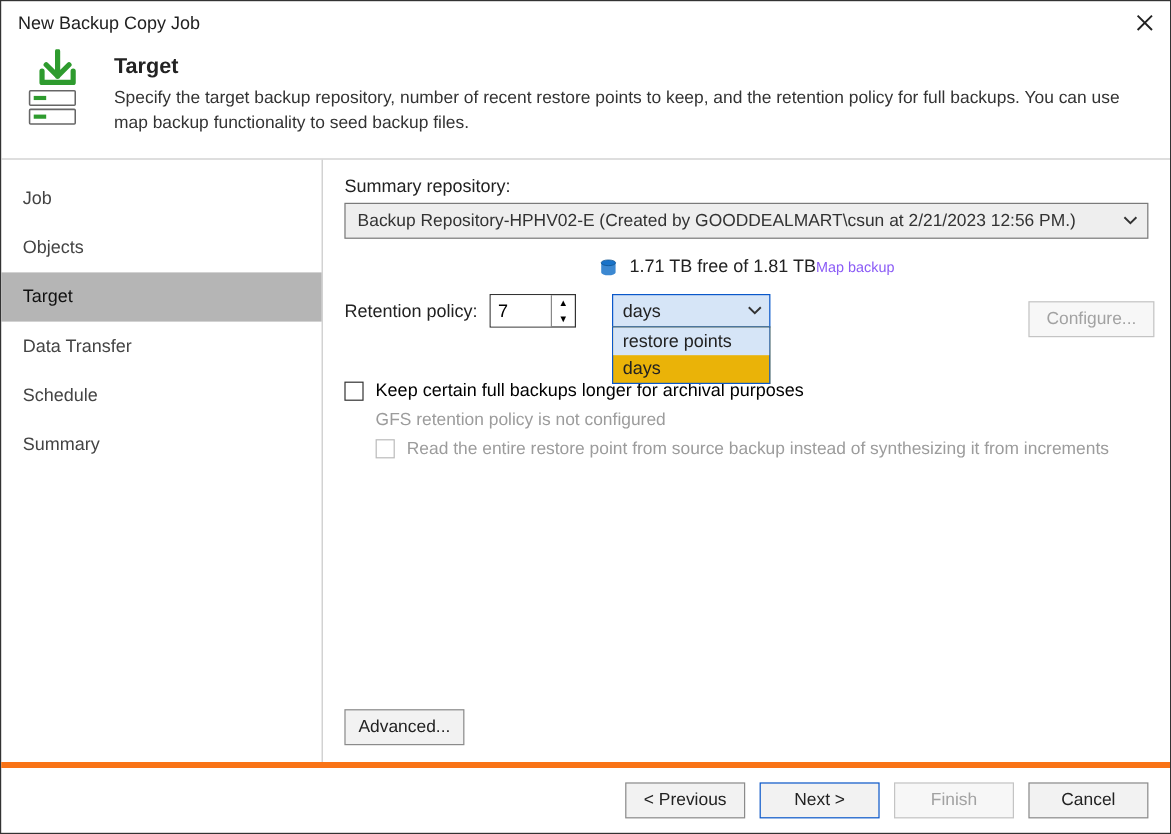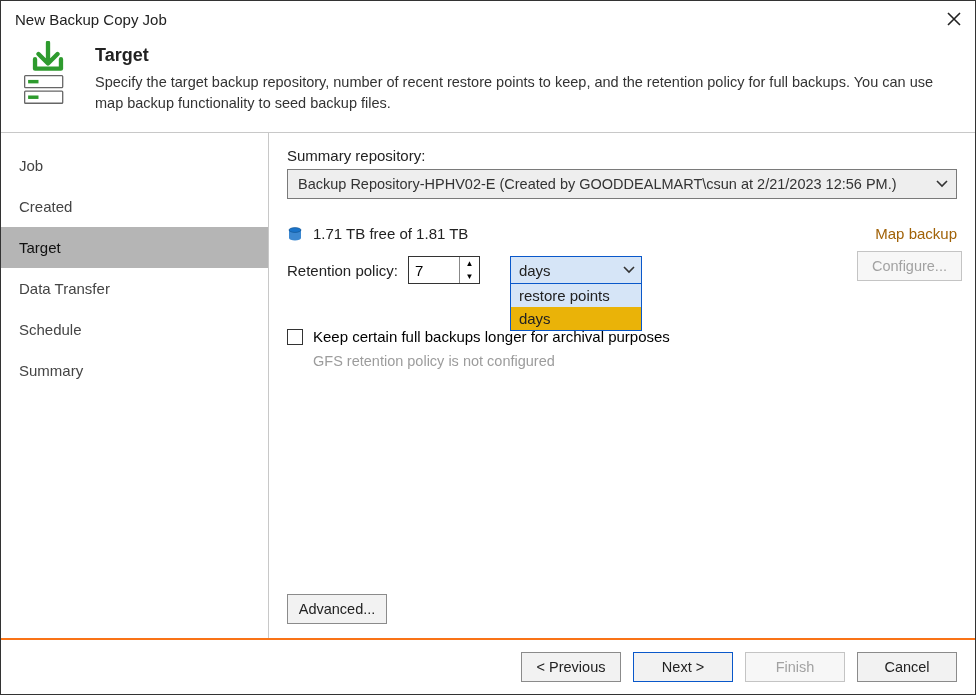--- a/index.html
+++ b/index.html
@@ -12,24 +12,24 @@
   .header-text h2 { margin: 4px 0 6px 0; font-size: 18px; font-weight: 700; color: #222; }
   .header-text p { margin: 0; font-size: 14.5px; color: #333; line-height: 1.45; }
   .body { display: flex; flex: 1; min-height: 0; }
   .sidebar { width: 268px; border-right: 1px solid #c8c8c8; padding-top: 12px; display: flex; flex-direction: column; }
   .step { padding: 12px 18px; font-size: 15px; color: #444; cursor: default; }
   .step.active { background: #b5b5b5; color: #111; }
   .content { flex: 1; position: relative; padding: 14px 18px 0 18px; display: flex; flex-direction: column; }
   .label { font-size: 15px; color: #222; margin-bottom: 5px; }
   .repo-select { position: relative; width: 100%; height: 30px; border: 1px solid #7a7a7a; background: #eeeeee; display: flex; align-items: center; padding: 0 11px 0 10px; font-size: 14.5px; color: #333; }
   .repo-select .chev { position: absolute; right: 8px; top: 50%; transform: translateY(-50%); }
-  .free-row { display: flex; align-items: center; justify-content: space-between; margin-top: 26px; }
+  .free-row { display: flex; align-items: center; justify-content: center; margin-top: 15px; }
   .free-left { display: flex; align-items: center; gap: 10px; font-size: 15px; color: #222; }
   .disk-icon { width: 16px; height: 16px; }
-  .link { color: #a16207; font-size: 15px; cursor: default; }
+  .link { color: #8b5cf6; font-size: 12px; cursor: default; }
   .retention-row { display: flex; align-items: center; gap: 10px; margin-top: 14px; position: relative; }
   .retention-row .label-inline { font-size: 15px; color: #222; }
   .spinner { width: 72px; height: 28px; border: 1px solid #333; display: flex; align-items: stretch; background: #fff; }
   .spinner input { border: none; width: 50px; padding: 0 6px; font-size: 15px; outline: none; }
   .spinner .updown { width: 20px; border-left: 1px solid #888; display: flex; flex-direction: column; }
   .spinner .updown div { flex: 1; display: flex; align-items: center; justify-content: center; font-size: 8px; cursor: default; }
   .combo-wrap { position: relative; width: 132px; }
   .combo { width: 100%; height: 28px; border: 1px solid #0a58ca; background: #d6e5f7; display: flex; align-items: center; padding: 0 22px 0 8px; font-size: 15px; color: #222; cursor: default; position: relative; }
   .combo .chev { position: absolute; right: 6px; top: 50%; transform: translateY(-50%); }
   .combo-list { position: absolute; top: 27px; left: 0; width: 132px; border: 1px solid #0a58ca; background: #eab308; z-index: 10; }
@@ -40,21 +40,21 @@
   .chk.disabled { border-color: #bbb; }
   .sub1 { margin-left: 26px; font-size: 14.5px; color: #9c9c9c; margin-top: 8px; }
   .sub2 { margin-left: 26px; font-size: 14.5px; color: #9c9c9c; margin-top: 8px; display: flex; align-items: center; gap: 10px; }
   .btn { height: 30px; border: 1px solid #8b8b8b; background: #f2f2f2; font-size: 14.5px; color: #222; padding: 0 14px; display: inline-flex; align-items: center; justify-content: center; cursor: default; }
   .btn.disabled { color: #a2a2a2; border-color: #c4c4c4; background: #f7f7f7; }
   .btn.primary { border-color: #0a58ca; }
   .adv-row { display: flex; align-items: center; gap: 16px; margin-top: auto; padding: 10px 0 14px 0; }
   .adv-text { flex: 1; font-size: 14.5px; color: #333; line-height: 1.45; }
   .adv-btn { width: 100px; }
   .configure-btn { position: absolute; top: 118px; right: 18px; width: 100px; }
-  .footer { border-top: 2px solid #f97316; display: flex; justify-content: flex-end; gap: 12px; padding: 12px 18px; }
+  .footer { border-top: 5px solid #f97316; display: flex; justify-content: flex-end; gap: 12px; padding: 12px 18px; }
   .footer .btn { width: 100px; }
   svg { display: block; }
 </style>
 </head>
 <body>
 
 <div class="window">
 
   <div class="titlebar">
     <span>New Backup Copy Job</span>
@@ -78,21 +78,21 @@
     <div class="header-text">
       <h2>Target</h2>
       <p>Specify the target backup repository, number of recent restore points to keep, and the retention policy for full backups. You can use map backup functionality to seed backup files.</p>
     </div>
   </div>
 
   <div class="body">
 
     <div class="sidebar">
       <div class="step">Job</div>
-      <div class="step">Created</div>
+      <div class="step">Objects</div>
       <div class="step active">Target</div>
       <div class="step">Data Transfer</div>
       <div class="step">Schedule</div>
       <div class="step">Summary</div>
     </div>
 
     <div class="content">
 
       <div class="label">Summary repository:</div>
       <div class="repo-select">
@@ -142,20 +142,24 @@
             <div class="combo-item">days</div>
           </div>
         </div>
       </div>
 
       <div class="chk-row" style="margin-top:44px;">
         <span class="chk"></span>
         <span>Keep certain full backups longer for archival purposes</span>
       </div>
       <div class="sub1">GFS retention policy is not configured</div>
+      <div class="sub2">
+        <span class="chk disabled"></span>
+        <span>Read the entire restore point from source backup instead of synthesizing it from increments</span>
+      </div>
 
       <div class="configure-btn">
         <div class="btn disabled">Configure...</div>
       </div>
 
       <div class="adv-row">
         <div class="btn adv-btn">Advanced...</div>
       </div>
 
     </div>

